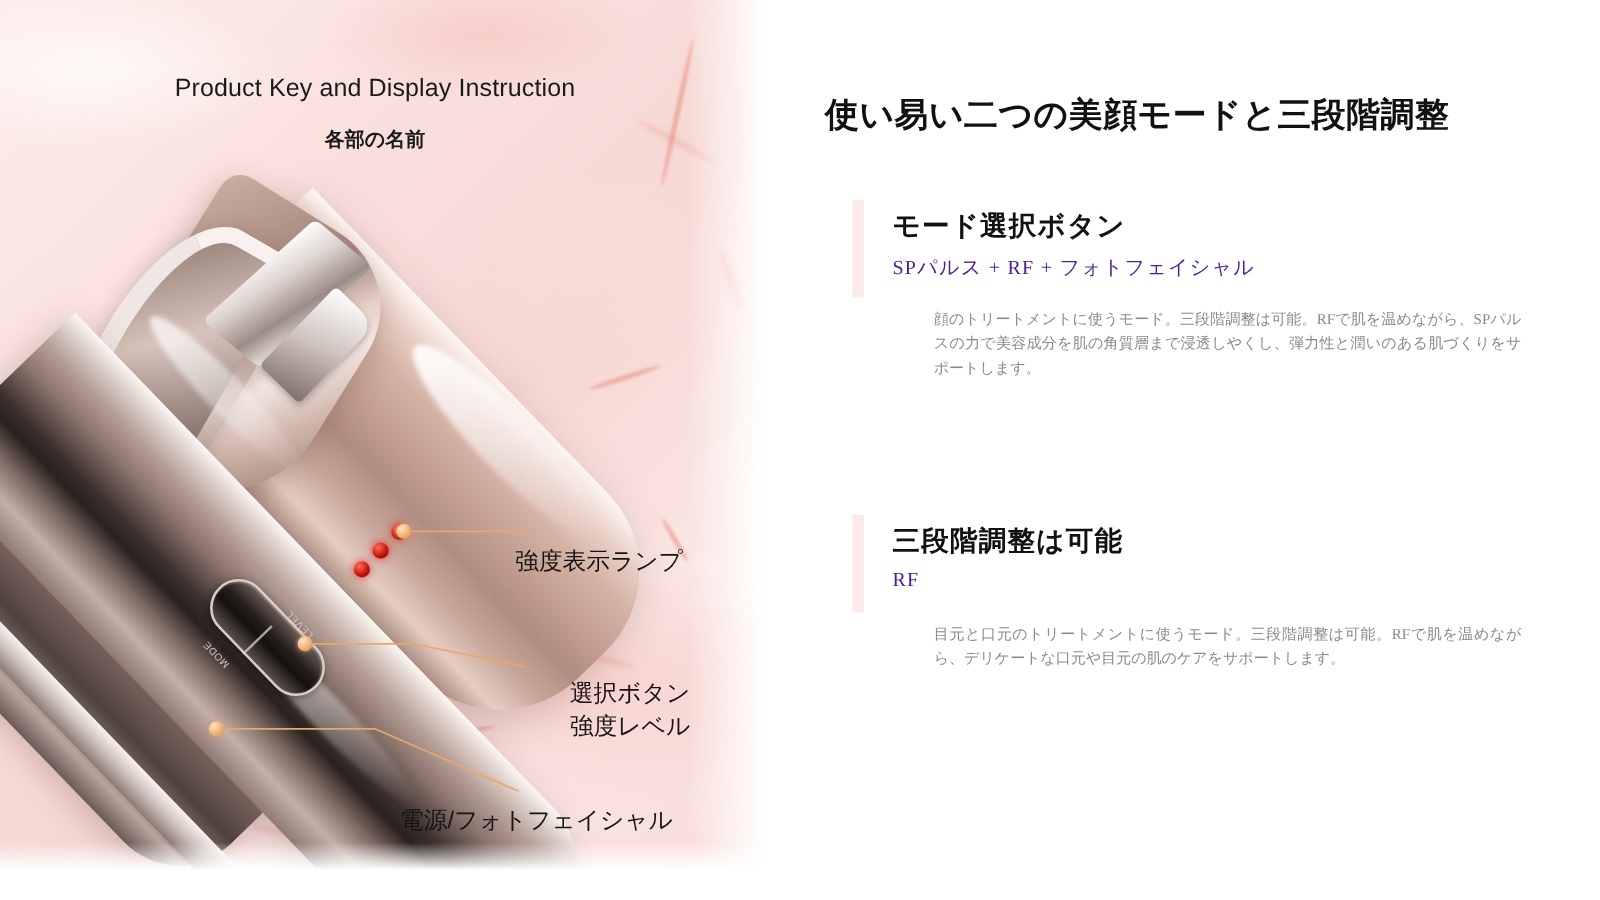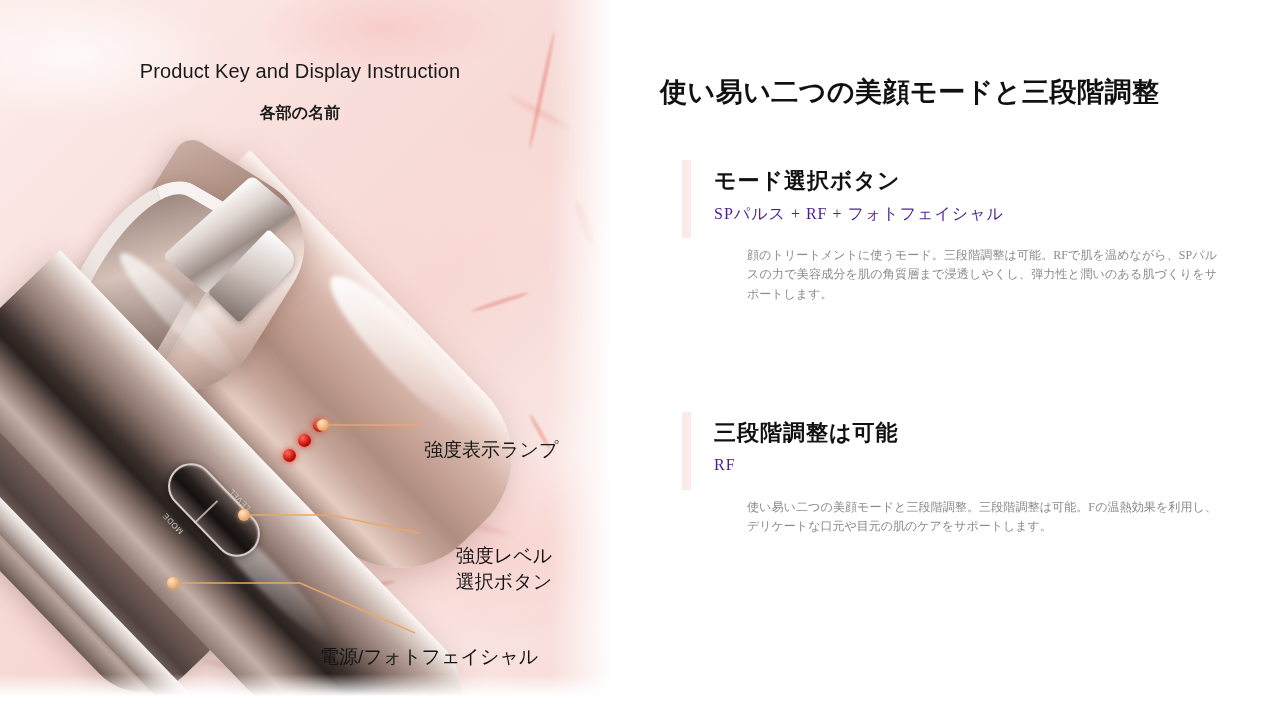--- a/index.html
+++ b/index.html
@@ -172,21 +172,21 @@
     font-size:16px; color:#1a1a1a; margin-top:20px; line-height:1.2;
     font-family:"Liberation Sans", sans-serif; font-weight:bold;
   }
 
   
   .clabel{
     position:absolute; color:#141414; font-size:19px; line-height:1.35;
     font-family:"Liberation Sans", sans-serif; white-space:nowrap;
   }
   .clabel.center{ text-align:center; }
-  .lamp-label{ left:424px; top:437px; }
+  .lamp-label{ left:412px; top:437px; }
   .level-label{ left:424px; top:543px; width:160px; }
   .power-label{ left:320px; top:644px; }
 
   
   .right-panel{
     position:absolute; left:620px; top:0; width:660px; height:624px; background:#fff;
   }
   .right-head{
     position:absolute; left:40px; top:74px; width:600px;
     font-size:27px; color:#111; font-weight:bold; letter-spacing:.5px;
@@ -274,39 +274,39 @@
     <div class="left-fade"></div>
     <div class="left-bottom-fade"></div>
 
     <div class="left-title-wrap">
       <div class="title-en">Product Key and Display Instruction</div>
       <div class="title-jp">各部の名前</div>
     </div>
 
     <div class="clabel lamp-label">強度表示ランプ</div>
     <div class="clabel center level-label">
+      <div>選択ボタン</div>
       <div>強度レベル</div>
-      <div>選択ボタン</div>
     </div>
     <div class="clabel power-label">電源/フォトフェイシャル</div>
   </div>
 
   <div class="right-panel">
 
     <div class="right-head">使い易い二つの美顔モードと三段階調整</div>
 
     <div class="mode-block block-1">
       <div class="accent-bar bar-1"></div>
       <div class="mode-title">モード選択ボタン</div>
       <div class="mode-sub">SPパルス + RF + フォトフェイシャル</div>
       <div class="mode-desc">顔のトリートメントに使うモード。三段階調整は可能。RFで肌を温めながら、SPパルスの力で美容成分を肌の角質層まで浸透しやくし、弾力性と潤いのある肌づくりをサポートします。</div>
     </div>
 
     <div class="mode-block block-2">
       <div class="accent-bar bar-2"></div>
       <div class="mode-title">三段階調整は可能</div>
       <div class="mode-sub">RF</div>
-      <div class="mode-desc">使い易い二つの美顔モードと三段階調整。三段階調整は可能。Fの温熱効果を利用し、デリケートな口元や目元の肌のケアをサポートします。</div>
+      <div class="mode-desc">目元と口元のトリートメントに使うモード。三段階調整は可能。RFで肌を温めながら、デリケートな口元や目元の肌のケアをサポートします。</div>
     </div>
 
   </div>
 
 </div>
 
 </body></html>

